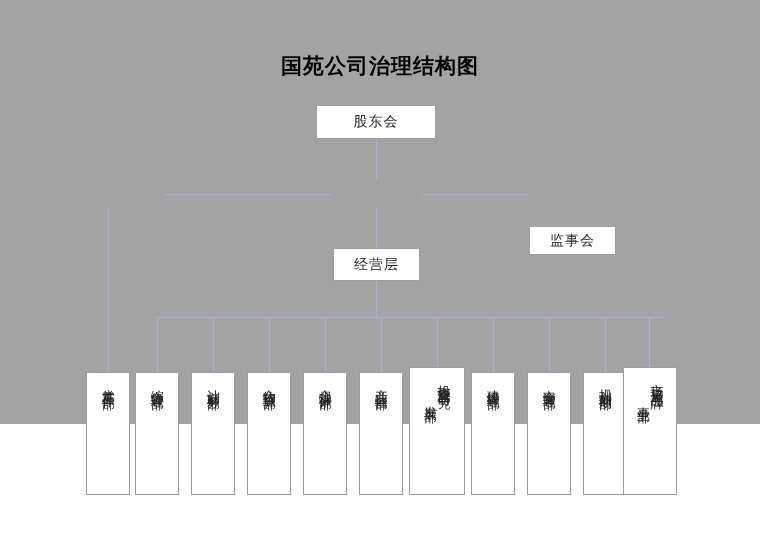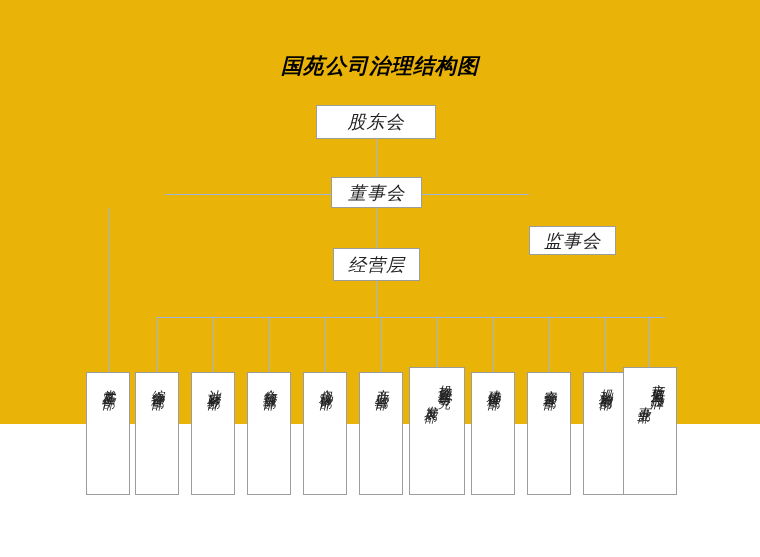--- a/index.html
+++ b/index.html
@@ -11,43 +11,42 @@
     width: 760px;
     height: 557px;
     font-family: "Liberation Serif", "DejaVu Serif", serif;
     color: #1a1a1a;
     overflow: hidden;
   }
   #canvas {
     position: relative;
     width: 760px;
     height: 424px;
-    background: #eab308;
-    font-style: italic;
+    background: #a3a3a3;
   }
   .title {
     position: absolute;
     left: 0;
     top: 52px;
     width: 760px;
     text-align: center;
     font-size: 21px;
     font-weight: bold;
     letter-spacing: 1px;
     color: #000000;
   }
   .node {
     position: absolute;
     box-sizing: border-box;
     border: 1px solid #9c9c9c;
     background: #ffffff;
     display: flex;
     align-items: center;
     justify-content: center;
-    font-size: 18px;
+    font-size: 14px;
     color: #1f1f1f;
     letter-spacing: 1px;
     z-index: 3;
   }
   .dept {
     position: absolute;
     box-sizing: border-box;
     border: 1px solid #9c9c9c;
     background: #ffffff;
     z-index: 3;
@@ -106,23 +105,20 @@
   <div class="line v" style="left:437px; top:317px; height:50px;"></div>
   <div class="line v" style="left:493px; top:317px; height:55px;"></div>
   <div class="line v" style="left:549px; top:317px; height:55px;"></div>
   <div class="line v" style="left:605px; top:317px; height:55px;"></div>
   <div class="line v" style="left:649px; top:317px; height:50px;"></div>
 
   <div class="node" style="left:316px; top:105px; width:120px; height:34px;">
     <span>股东会</span>
   </div>
 
-  <div class="node" style="left:331px; top:177px; width:91px; height:31px;">
-    <span>董事会</span>
-  </div>
   <div class="node" style="left:529px; top:179px; width:87px; height:29px;margin-top:47px;">
     <span>监事会</span>
   </div>
 
   <div class="node" style="left:333px; top:248px; width:87px; height:33px;">
     <span>经营层</span>
   </div>
 
   <div class="dept" style="left:86px; top:372px; width:44px; height:123px;">
     <span class="vcol">党群工作部</span>

